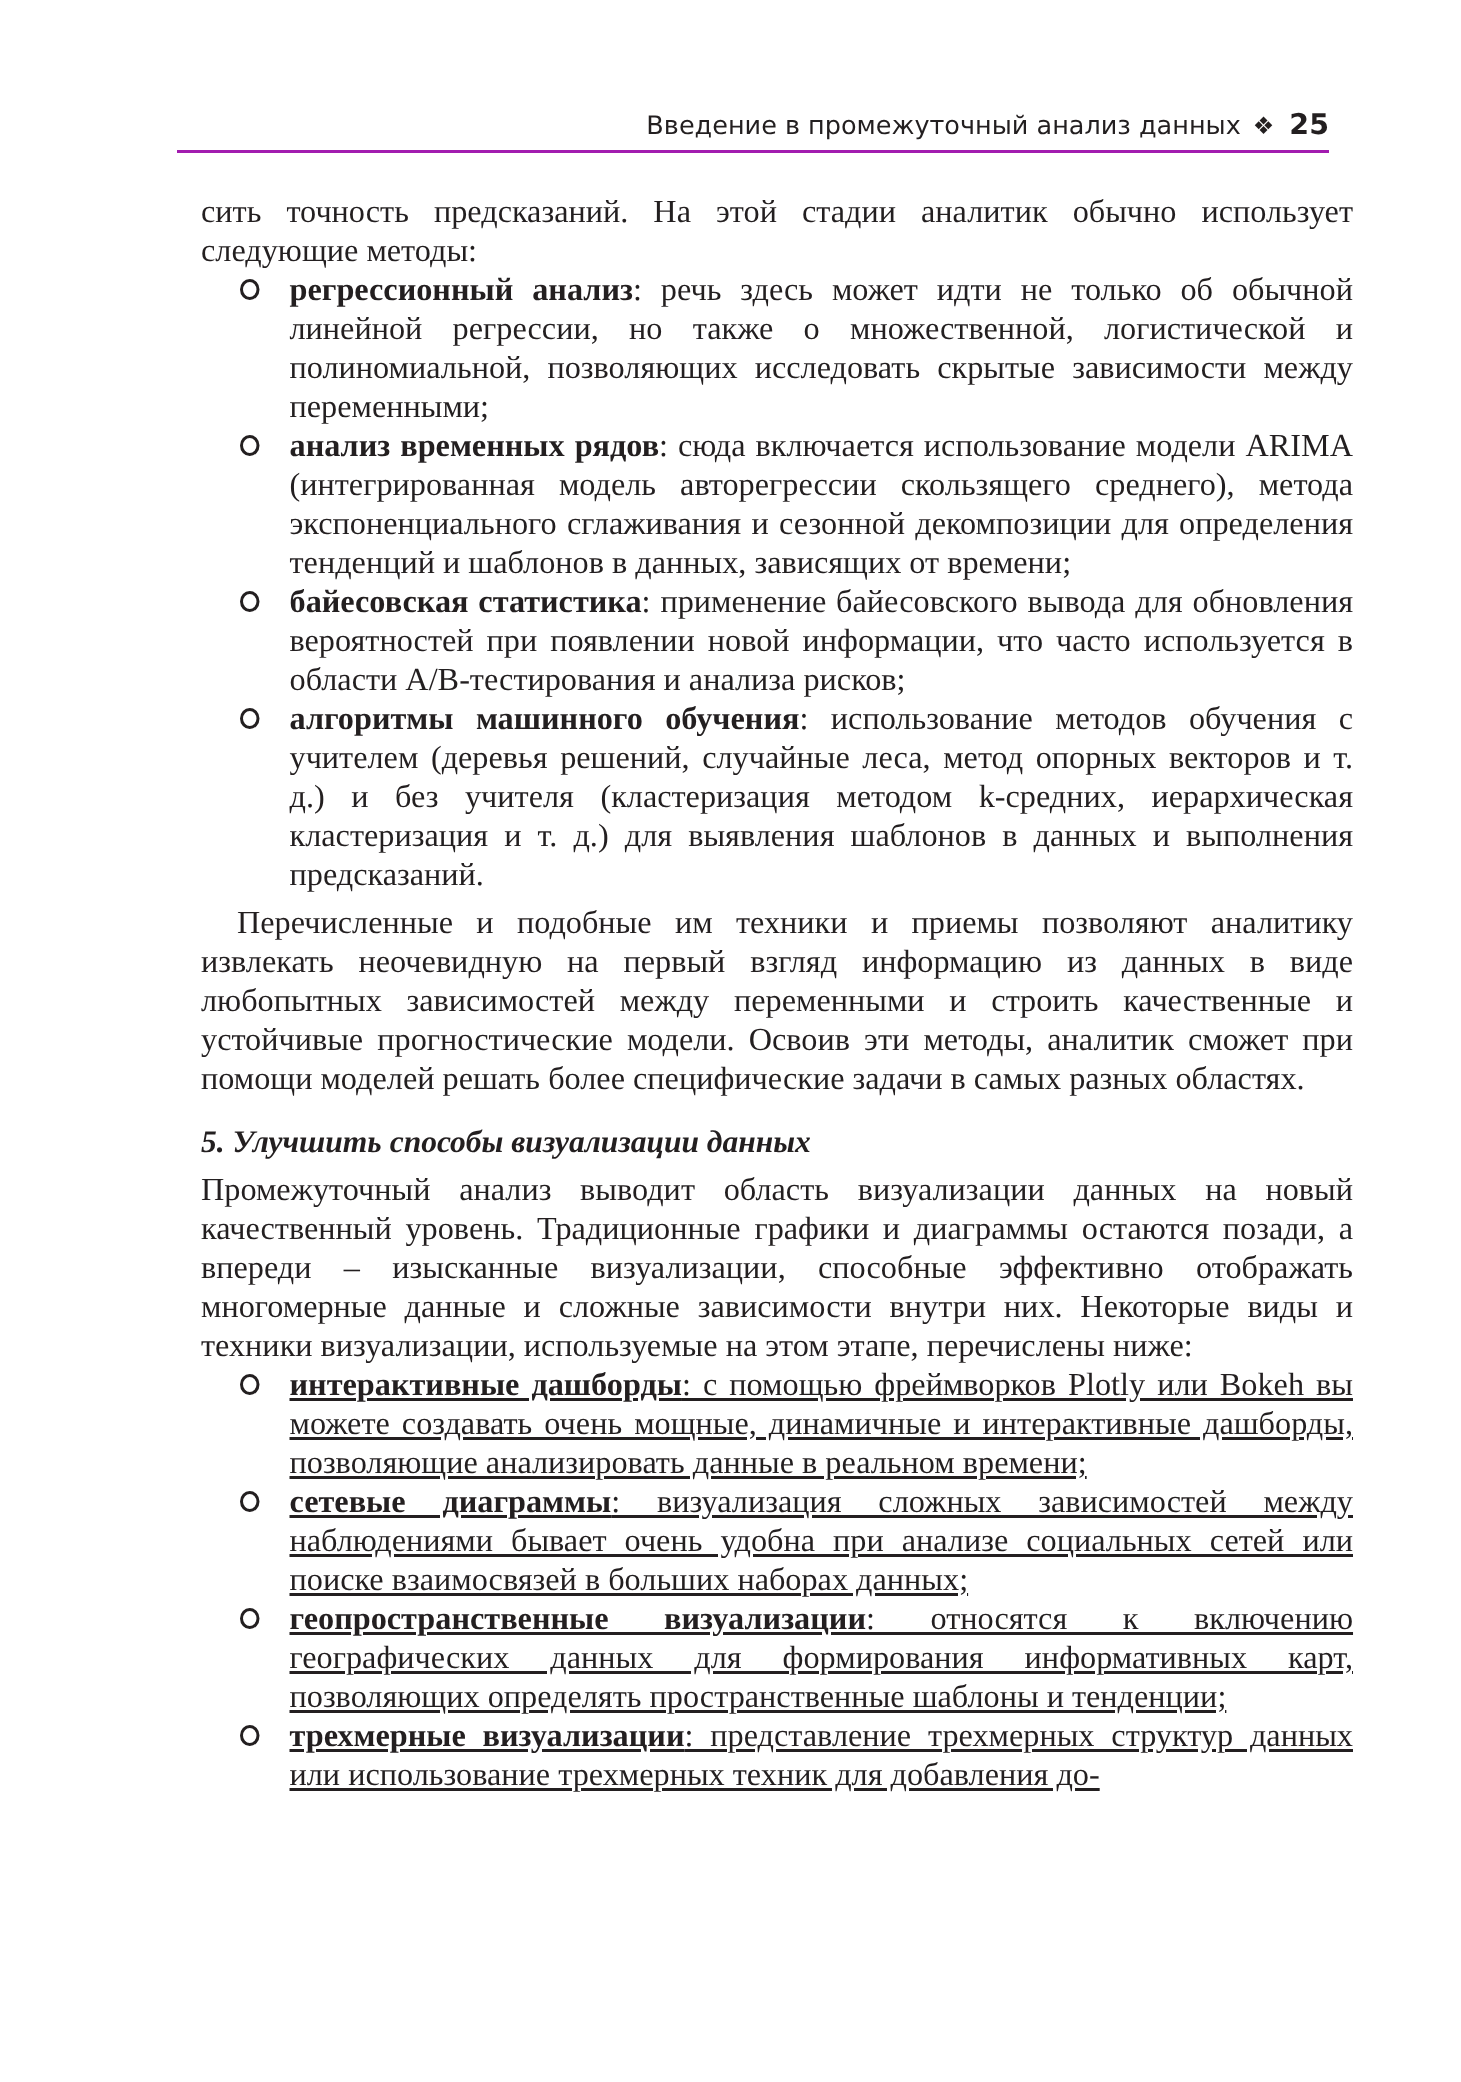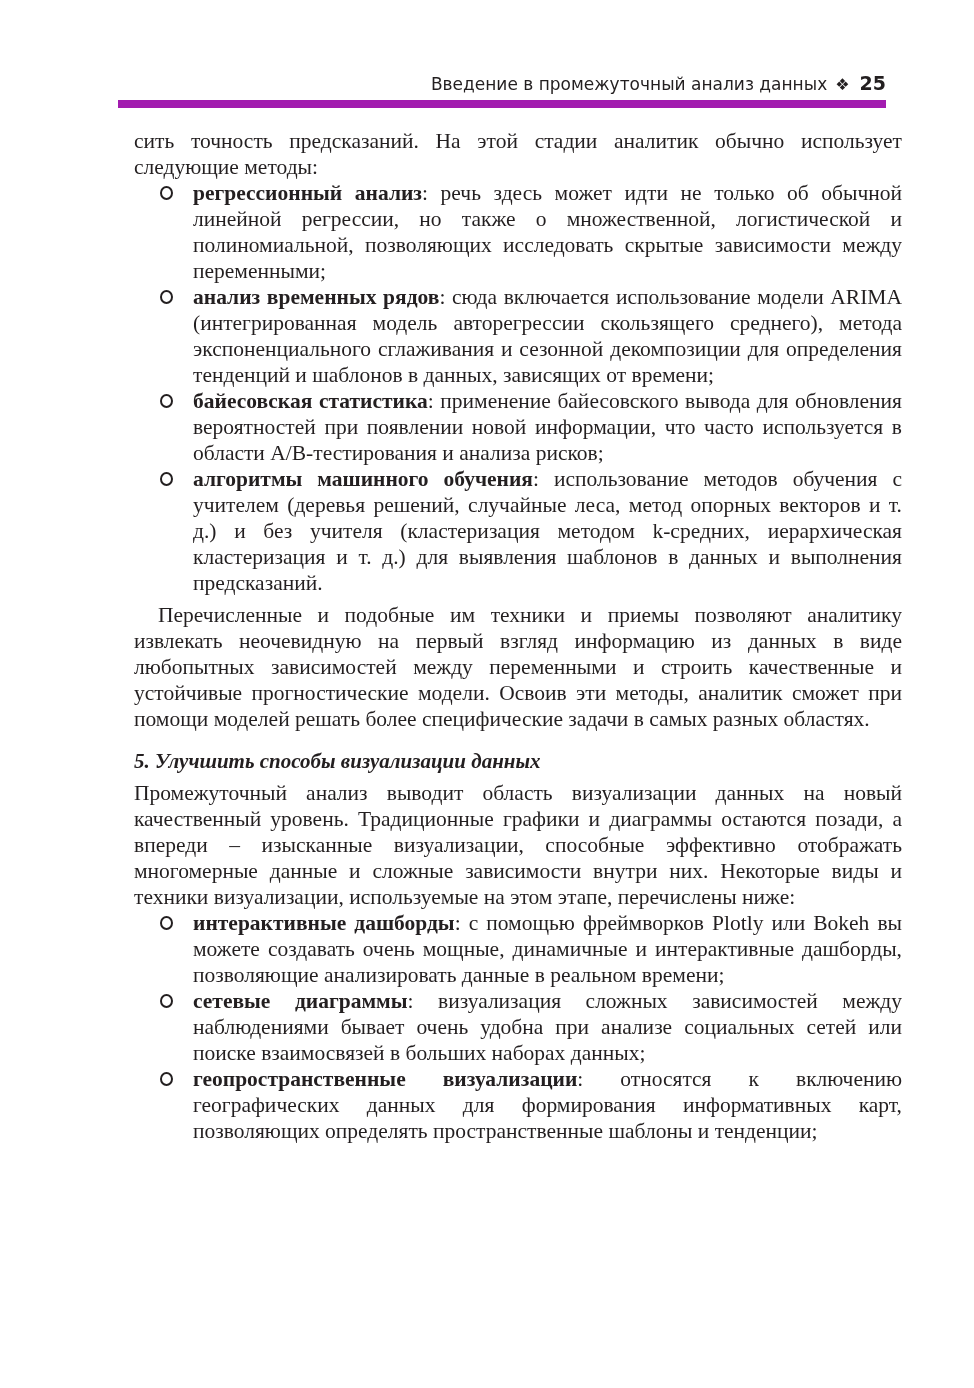--- a/index.html
+++ b/index.html
@@ -1,30 +1,30 @@
 <!DOCTYPE html>
 <html><head>
 <meta charset="utf-8">
 <style>
   html, body { margin:0; padding:0; background:#ffffff; }
   body { width:974px; height:1388px; position:relative; overflow:hidden; color:#231f20; }
-  .header { position:absolute; left:118px; top:70px; width:768px; height:30px; border-bottom:8px solid #a21caf; }
+  .header { position:absolute; left:118px; top:70px; width:768px; height:30px; border-bottom:2px solid #a21caf; }
   .header-inner { position:absolute; right:0; top:2px; font-family:"DejaVu Sans", sans-serif; font-size:17px; white-space:nowrap; }
   .header-inner .sep { font-size:16px; margin:0 10px 0 8px; }
   .header-inner .pnum { font-weight:bold; font-size:19px; }
   .content { position:absolute; left:134px; top:128px; width:768px; font-family:"Liberation Serif", serif; font-size:21.5px; line-height:26px; text-align:justify; }
   .content p { margin:0; }
   .indent { text-indent:24px; }
   ul.bullets { list-style:none; margin:0; padding:0 0 0 59px; }
   ul.bullets li { position:relative; margin:0; }
   ul.bullets li .bullet { position:absolute; left:-33px; top:6px; width:10px; height:11px; border:2.5px solid #231f20; border-radius:50%; box-sizing:content-box; width:9px; height:10px; }
   .term { font-weight:bold; }
   h2.section { font-family:"Liberation Serif", serif; font-style:italic; font-weight:bold; font-size:21px; line-height:30px; margin:14px 0 4px 0; text-align:left; }
   .after-list { margin-top:6px !important; }
-  .list-gap { margin-top:6px; }
+  .list-gap { margin-top:6px;text-decoration:underline; }
 </style>
 </head>
 <body>
 
 <div class="header">
   <div class="header-inner">
     <span>Введение в промежуточный анализ данных</span><span class="sep">❖</span><span class="pnum">25</span>
   </div>
 </div>
 
@@ -41,14 +41,15 @@
   <p class="indent after-list">Перечисленные и подобные им техники и приемы позволяют аналитику извлекать неочевидную на первый взгляд информацию из данных в виде любопытных зависимостей между переменными и строить качественные и устойчивые прогностические модели. Освоив эти методы, аналитик сможет при помощи моделей решать более специфические задачи в самых разных областях.</p>
 
   <h2 class="section">5. Улучшить способы визуализации данных</h2>
 
   <p>Промежуточный анализ выводит область визуализации данных на новый качественный уровень. Традиционные графики и диаграммы остаются позади, а впереди – изысканные визуализации, способные эффективно отображать многомерные данные и сложные зависимости внутри них. Некоторые виды и техники визуализации, используемые на этом этапе, перечислены ниже:</p>
 
   <ul class="bullets list-gap">
     <li><span class="bullet"></span><span class="term">интерактивные дашборды</span><span>: с помощью фреймворков Plotly или Bokeh вы можете создавать очень мощные, динамичные и интерактивные дашборды, позволяющие анализировать данные в реальном времени;</span></li>
     <li><span class="bullet"></span><span class="term">сетевые диаграммы</span><span>: визуализация сложных зависимостей между наблюдениями бывает очень удобна при анализе социальных сетей или поиске взаимосвязей в больших наборах данных;</span></li>
     <li><span class="bullet"></span><span class="term">геопространственные визуализации</span><span>: относятся к включению географических данных для формирования информативных карт, позволяющих определять пространственные шаблоны и тенденции;</span></li>
+    <li><span class="bullet"></span><span class="term">трехмерные визуализации</span><span>: представление трехмерных структур данных или использование трехмерных техник для добавления до-</span></li>
   </ul>
 </div>
 
 </body></html>

